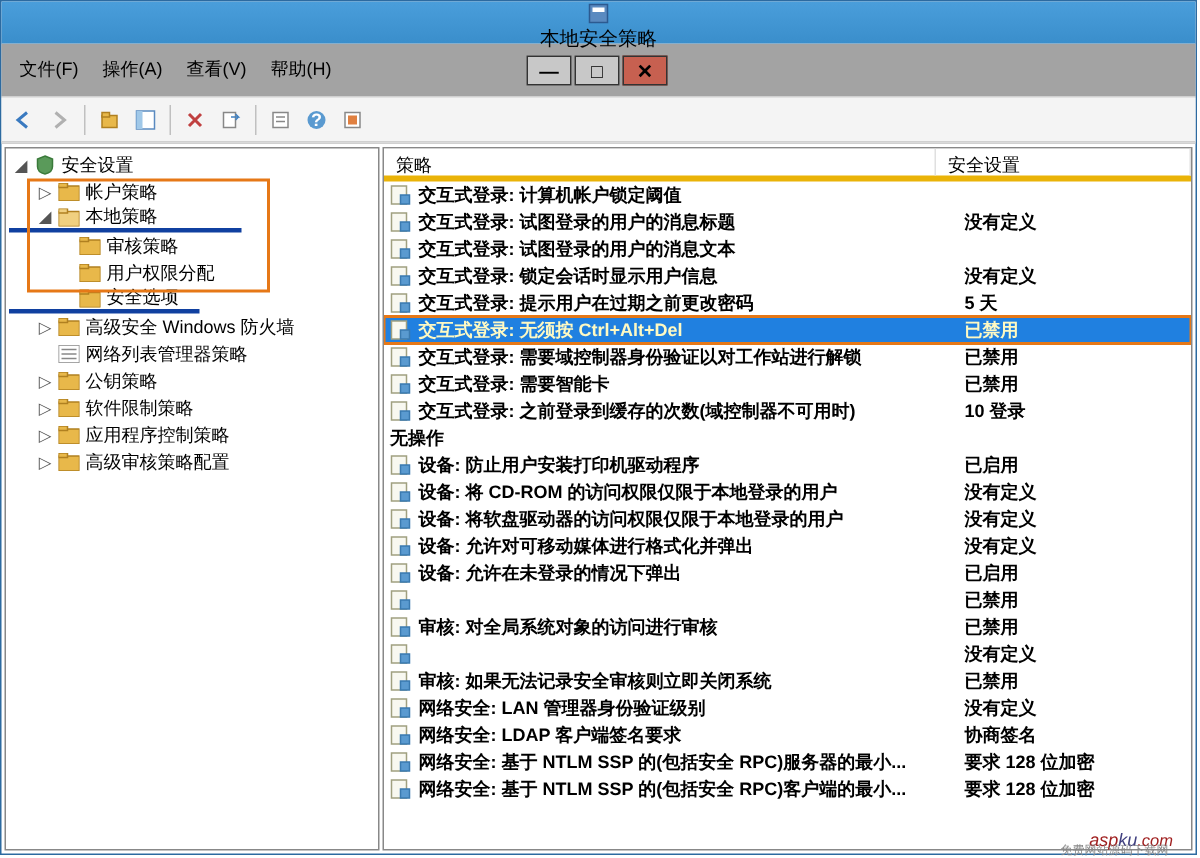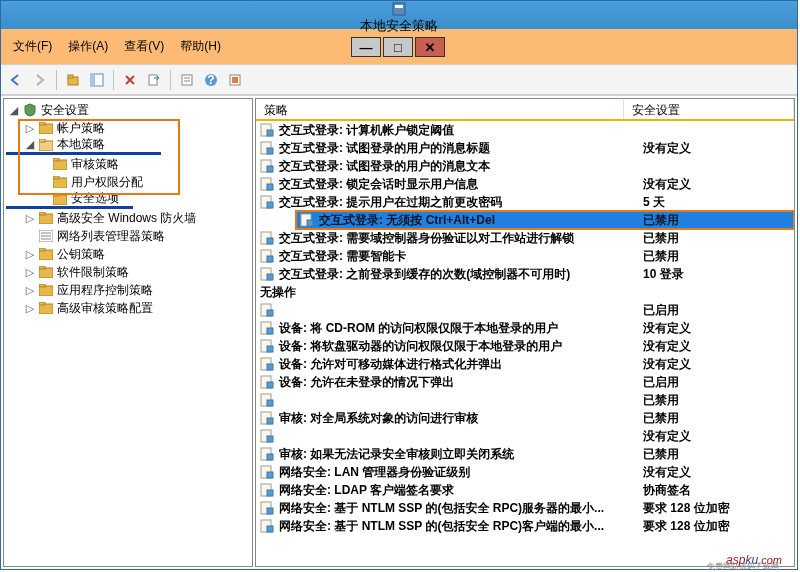--- a/index.html
+++ b/index.html
@@ -4,43 +4,43 @@
 <style>
 * { box-sizing: border-box; margin: 0; padding: 0; font-family: "Microsoft YaHei", "SimSun", sans-serif; font-size: 12px; }
 body { background: #fff; width: 800px; height: 572px; overflow: hidden; position: relative; }
 .window { border: 1px solid #2c6aa0; width: 798px; height: 570px; display: flex; flex-direction: column; background: #fff; }
 .titlebar { background: linear-gradient(#4a9edb, #3a8ecb); height: 28px; display: flex; align-items: center; color: #000; position: relative; flex-direction: column; }
 .title-icon { width: 16px; height: 16px; margin: 0 6px; }
 .title-text { flex: 1; text-align: center; font-size: 13px; }
 .win-controls { display: flex; height: 100%; }
 .win-btn { width: 30px; height: 20px; border: 1px solid #333; margin: 2px 2px 0 0; display: flex; align-items: center; justify-content: center; font-weight: bold; font-size: 13px; background: #c8c8c8; }
 .win-btn.close { background: #c76050; }
-.menubar { background: #fdba74; border-bottom: 1px solid #d0d0d0; height: 36px; display: flex; align-items: center; padding: 0 4px; }
+.menubar { background: #a3a3a3; border-bottom: 1px solid #d0d0d0; height: 36px; display: flex; align-items: center; padding: 0 4px; }
 .menu-item { padding: 2px 8px; cursor: default; }
 .toolbar { background: #f4f4f4; border-bottom: 1px solid #d0d0d0; height: 30px; display: flex; align-items: center; padding: 0 4px; gap: 2px; }
 .tb-btn { width: 22px; height: 22px; display: flex; align-items: center; justify-content: center; border: 1px solid transparent; }
 .tb-sep { width: 1px; height: 20px; background: #c0c0c0; margin: 0 3px; }
 .content { flex: 1; display: flex; border-top: 1px solid #d0d0d0; overflow: hidden; }
 .tree-pane { width: 250px; border: 1px solid #888; margin: 2px; overflow-y: auto; background: #fff; position: relative; }
 .list-pane { flex: 1; border: 1px solid #888; margin: 2px 2px 2px 0; background: #fff; display: flex; flex-direction: column; overflow: hidden; }
 .tree { padding: 2px; }
 .tree-node { display: flex; align-items: center; height: 18px; cursor: default; white-space: nowrap; }
 .tree-toggle { width: 12px; height: 12px; display: inline-flex; align-items: center; justify-content: center; font-size: 11px; color: #555; margin-right: 2px; }
 .tree-icon { width: 16px; height: 14px; margin-right: 3px; display: inline-flex; align-items: center; justify-content: center; }
 .folder { color: #e8b84a; }
 .folder-open { color: #e8b84a; }
 .highlight-box { position: absolute; border: 2px solid #e67817; pointer-events: none; }
 .underline-blue { border-bottom: 3px solid #1040a0; }
-.list-header { display: flex; background: #fff; border-bottom: 2px solid #eab308; height: 22px; }
+.list-header { display: flex; background: #fff; border-bottom: 4px solid #eab308; height: 22px; }
 .list-header-col { padding: 3px 8px; border-right: 1px solid #e0e0e0; }
 .col-policy { flex: 1; }
 .col-setting { width: 170px; }
 .list-body { flex: 1; overflow-y: scroll; overflow-x: hidden; }
 .list-row { display: flex; height: 18px; align-items: center; cursor: default; font-weight: bold; }
-.list-row.selected { background: #2080e0; color: #0f172a; margin-left: 40px; }
+.list-row.selected { background: #2080e0; color: #fef9c3; }
 .list-row.selected.highlighted { outline: 2px solid #e67817; outline-offset: -1px; }
 .cell-policy { flex: 1; display: flex; align-items: center; padding-left: 4px; white-space: nowrap; overflow: hidden; }
 .cell-setting { width: 155px; padding-left: 4px; white-space: nowrap; }
 .row-icon { width: 16px; height: 14px; margin-right: 3px; display: inline-flex; }
 .watermark { position: absolute; right: 18px; bottom: 2px; font-size: 22px; font-style: italic; font-weight: normal; color: #a02020; pointer-events: none; font-family: Arial; }
 .watermark .ku { color: #404080; }
 .watermark-sub { position: absolute; right: 21px; bottom: 0px; font-size: 8px; color: #888; pointer-events: none; }
 svg { display: block; }
 </style>
 </head>
@@ -369,20 +369,21 @@
             <div class="cell-setting">无操作</div>
           </div>
           <div class="list-row">
             <div class="cell-policy">
               <span class="row-icon">
                 <svg width="14" height="14">
                   <rect x="1" y="1" width="10" height="12" fill="#f8f8f0" stroke="#a0a080"></rect>
                   <rect x="7" y="7" width="6" height="6" fill="#5a9ad0" stroke="#3a7ab0"></rect>
                 </svg>
               </span>
+              <span>设备: 防止用户安装打印机驱动程序</span>
             </div>
             <div class="cell-setting">已启用</div>
           </div>
           <div class="list-row">
             <div class="cell-policy">
               <span class="row-icon">
                 <svg width="14" height="14">
                   <rect x="1" y="1" width="10" height="12" fill="#f8f8f0" stroke="#a0a080"></rect>
                   <rect x="7" y="7" width="6" height="6" fill="#5a9ad0" stroke="#3a7ab0"></rect>
                 </svg>

